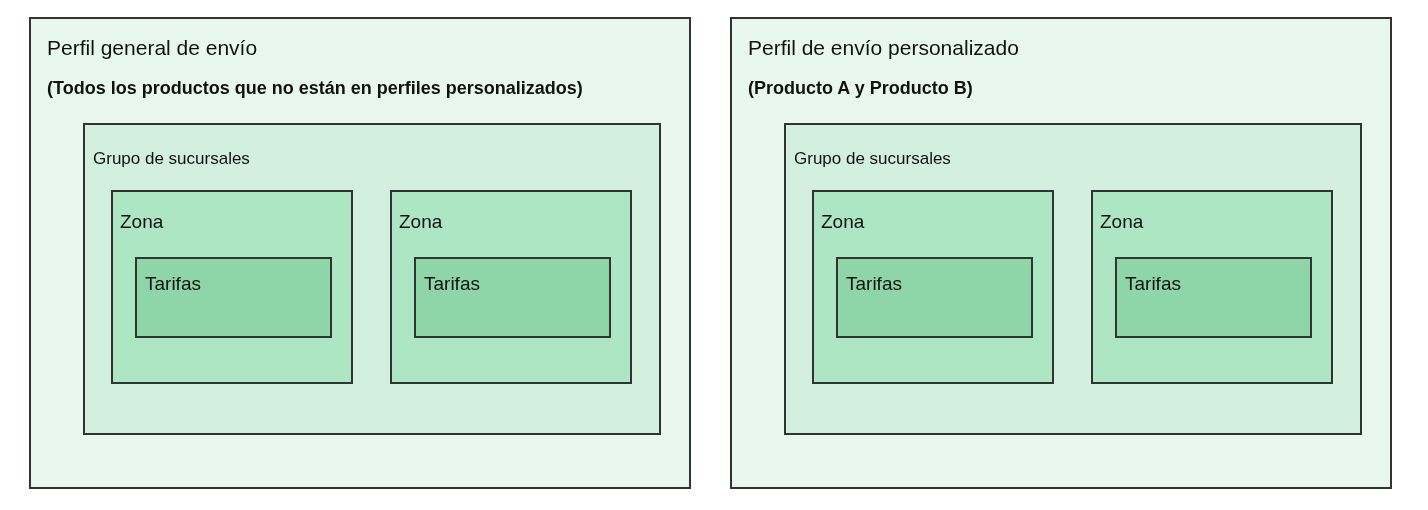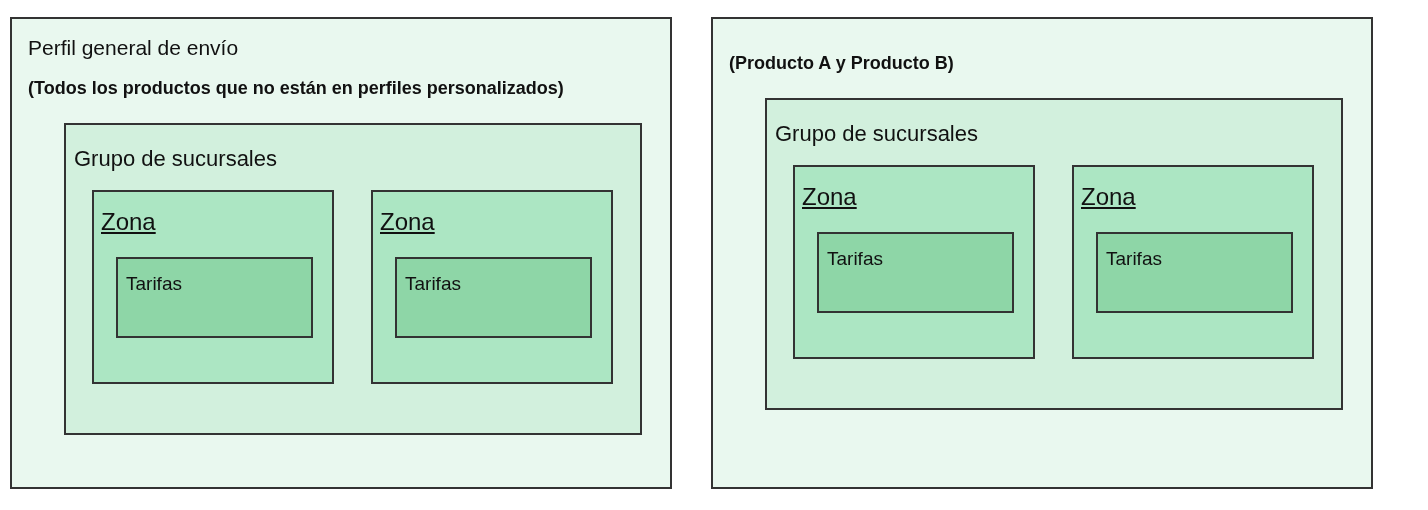--- a/index.html
+++ b/index.html
@@ -10,21 +10,21 @@
     width: 1428px;
     height: 510px;
     background: var(--page-bg, #ffffff);
     font-family: "Liberation Sans", sans-serif;
     color: var(--text, #111111);
     overflow: hidden;
   }
   .canvas {
     display: flex;
     gap: 39px;
-    padding: 17px 0 0 10px;
+    padding: 17px 0 0 29px;
     box-sizing: border-box;
   }
   .panel {
     box-sizing: border-box;
     width: 662px;
     height: 472px;
     background: var(--profile-bg, #e9f8ef);
     border: 2px solid var(--border, #333333);
     padding: 16px 0 0 16px;
   }
@@ -43,40 +43,39 @@
   .group-box {
     box-sizing: border-box;
     width: 578px;
     height: 312px;
     margin: 24px 0 0 36px;
     background: var(--group-bg, #d2f0dd);
     border: 2px solid var(--border, #333333);
     padding: 22px 0 0 8px;
   }
   .group-label {
-    font-size: 22px;
+    font-size: 17px;
     line-height: 23px;
   }
   .zone-row {
     display: flex;
     gap: 37px;
     margin: 20px 0 0 18px;
   }
   .zone-box {
     box-sizing: border-box;
     width: 242px;
     height: 194px;
     background: var(--zone-bg, #ace6c3);
     border: 2px solid var(--border, #333333);
     padding: 18px 0 0 7px;
   }
   .zone-label {
-    font-size: 24px;
+    font-size: 19px;
     line-height: 23px;
-    text-decoration: underline;
   }
   .rates-box {
     box-sizing: border-box;
     width: 197px;
     height: 81px;
     margin: 24px 0 0 15px;
     background: var(--rates-bg, #8ed6a7);
     border: 2px solid var(--border, #333333);
     padding: 13px 0 0 8px;
   }
@@ -106,20 +105,21 @@
           <div class="zone-label">Zona</div>
           <div class="rates-box">
             <div class="rates-label">Tarifas</div>
           </div>
         </div>
       </div>
     </div>
   </div>
 
   <div class="panel">
+    <div class="panel-title">Perfil de envío personalizado</div>
     <div class="panel-subtitle">(Producto A y Producto B)</div>
     <div class="group-box">
       <div class="group-label">Grupo de sucursales</div>
       <div class="zone-row">
         <div class="zone-box">
           <div class="zone-label">Zona</div>
           <div class="rates-box">
             <div class="rates-label">Tarifas</div>
           </div>
         </div>

